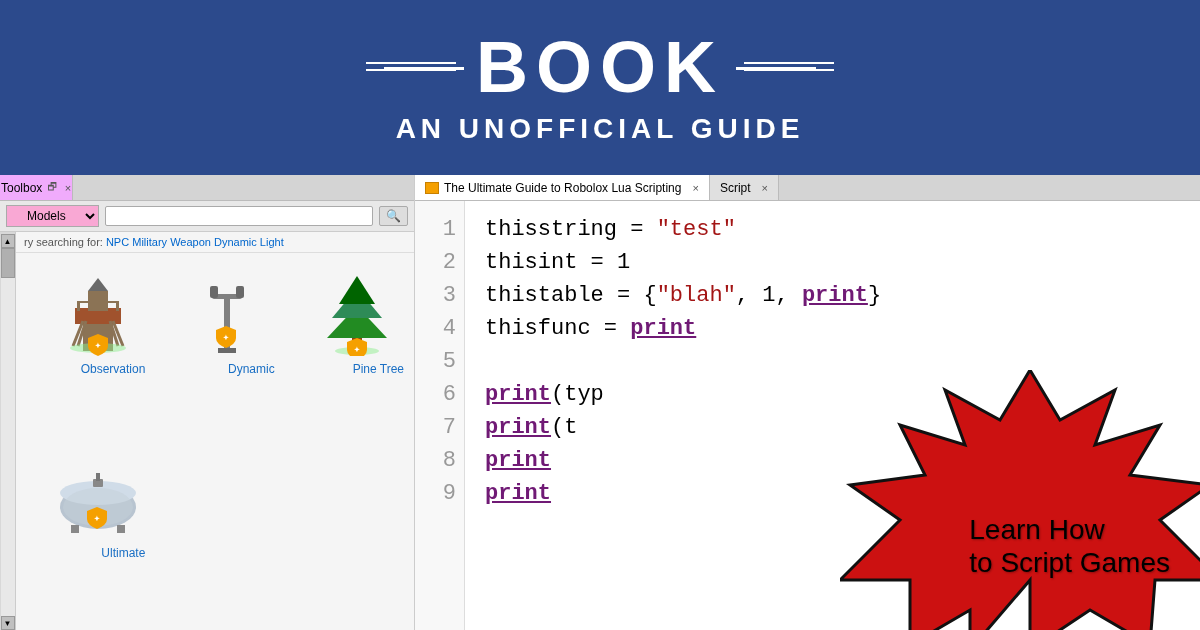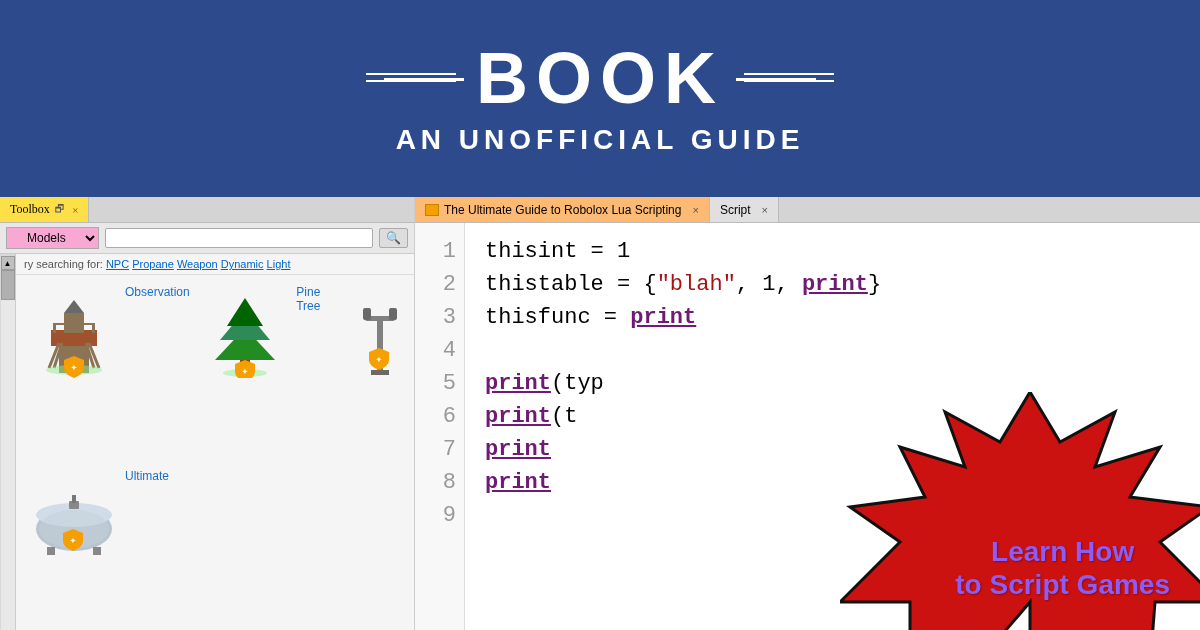--- a/index.html
+++ b/index.html
@@ -2,21 +2,21 @@
 <html><head>
   <meta charset="utf-8">
   <style>
     * { margin: 0; padding: 0; box-sizing: border-box; }
     body { width: 1200px; height: 630px; overflow: hidden; font-family: Arial, sans-serif; background: #fff; }
 
     
     .header {
       background: #2c4a8c;
       width: 100%;
-      height: 197px;
+      height: 175px;
       display: flex;
       flex-direction: column;
       align-items: center;
       justify-content: center;
       position: relative;
     }
     .header-book {
       color: #fff;
       font-size: 72px;
       font-weight: 900;
@@ -68,26 +68,25 @@
       display: flex;
       background: #d4d4d4;
       height: 26px;
       align-items: stretch;
       border-bottom: 1px solid #bbb;
       font-size: 12px;
     }
     .toolbox-tab {
       display: flex;
       align-items: center;
-      padding: 0 10px;
-      background: #fde047;
+      padding: 0 1px;
+      background: #f0abfc;
       border-right: 1px solid #bbb;
       gap: 5px;
       white-space: nowrap;
-      font-family: Liberation Serif, serif;
     }
 
     
     .search-bar {
       display: flex;
       align-items: center;
       padding: 4px 6px;
       background: #e8e8e8;
       border-bottom: 1px solid #ccc;
       gap: 6px;
@@ -157,38 +156,37 @@
     
     .try-searching {
       padding: 4px 8px;
       font-size: 11px;
       color: #555;
       background: #f5f5f5;
       border-bottom: 1px solid #ddd;
     }
     .try-searching a {
       color: #0066cc;
-      text-decoration: underline;
       cursor: pointer;
     }
 
     
     .item-grid {
       flex: 1;
       display: grid;
       grid-template-columns: repeat(3, 1fr);
       padding: 10px;
       gap: 10px;
       overflow-y: auto;
       background: #f5f5f5;
     }
     .grid-item {
       display: flex;
-      flex-direction: row;
-      align-items: flex-start;
+      flex-direction: column;
+      align-items: flex-end;
       gap: 4px;
       cursor: pointer;
     }
     .grid-item-img {
       width: 95px;
       height: 95px;
       display: flex;
       align-items: center;
       justify-content: center;
       position: relative;
@@ -223,21 +221,21 @@
       align-items: center;
       padding: 0 10px;
       background: #e0e0e0;
       border-right: 1px solid #bbb;
       gap: 5px;
       cursor: pointer;
       white-space: nowrap;
       font-size: 12px;
     }
     .code-tab.active {
-      background: #fdba74;
+      background: #ffffff;
     }
 
     
     .code-content {
       display: flex;
       flex: 1;
       overflow: hidden;
       font-family: 'Courier New', Courier, monospace;
       font-size: 22px;
       line-height: 1.5;
@@ -282,24 +280,24 @@
       position: absolute;
       bottom: -20px;
       right: -20px;
       width: 380px;
       height: 280px;
     }
     .starburst-text {
       position: absolute;
       bottom: 50px;
       right: 30px;
-      color: #8b5cf6;
+      color: #000000;
       font-size: 28px;
-      font-weight: 700;
-      text-align: center;
+      font-weight: 400;
+      text-align: left;
       z-index: 11;
       line-height: 1.2;
       font-family: 'Arial Black', Arial, sans-serif;
       text-shadow: 1px 1px 2px rgba(0,0,0,0.3);
     }
 
     .toolbox-content {
       display: flex;
       flex-direction: column;
       flex: 1;
@@ -352,21 +350,21 @@
           </div>
           <div class="scrollbar-down">▼</div>
         </div>
 
         <div style="flex:1; display:flex; flex-direction:column; overflow:hidden;">
 
           <div class="try-searching">
             <span>ry searching for: </span>
             <a>NPC</a>
             <span> </span>
-            <a>Propane</a>
+            <a>Military</a>
             <span> </span>
             <a>Weapon</a>
             <span> </span>
             <a>Dynamic</a>
             <span> </span>
             <a>Light</a>
           </div>
 
           <div class="item-grid">
 
@@ -399,58 +397,58 @@
                   </g>
                 </svg>
               </div>
               <div class="grid-item-label">Observation</div>
             </div>
 
             <div class="grid-item">
               <div class="grid-item-img">
                 <svg width="90" height="90" viewBox="0 0 90 90">
 
+                  <rect x="42" y="30" width="6" height="55" fill="#808080"></rect>
+
+                  <rect x="30" y="28" width="30" height="5" fill="#808080" rx="2"></rect>
+                  <rect x="28" y="20" width="8" height="12" fill="#696969" rx="2"></rect>
+                  <rect x="54" y="20" width="8" height="12" fill="#696969" rx="2"></rect>
+
+                  <rect x="36" y="82" width="18" height="5" fill="#696969"></rect>
+
+                  <g transform="translate(34,60)">
+                    <path d="M10,0 L20,4 L20,12 Q20,18 10,22 Q0,18 0,12 L0,4 Z" fill="#f5a000"></path>
+                    <text x="10" y="14" text-anchor="middle" font-size="7" fill="white" font-weight="bold">✦</text>
+                  </g>
+                </svg>
+              </div>
+              <div class="grid-item-label">Dynamic</div>
+            </div>
+
+            <div class="grid-item">
+              <div class="grid-item-img">
+                <svg width="90" height="90" viewBox="0 0 90 90">
+
                   <rect x="40" y="72" width="10" height="15" fill="#8B4513"></rect>
 
                   <polygon points="15,72 75,72 45,40" fill="#228B22"></polygon>
 
                   <polygon points="20,52 70,52 45,22" fill="#2E8B57"></polygon>
 
                   <polygon points="27,38 63,38 45,10" fill="#006400"></polygon>
 
                   <ellipse cx="45" cy="85" rx="22" ry="4" fill="#90EE90" opacity="0.5"></ellipse>
 
                   <g transform="translate(35,72)">
                     <path d="M10,0 L20,4 L20,12 Q20,18 10,22 Q0,18 0,12 L0,4 Z" fill="#f5a000"></path>
                     <text x="10" y="14" text-anchor="middle" font-size="7" fill="white" font-weight="bold">✦</text>
                   </g>
                 </svg>
               </div>
               <div class="grid-item-label">Pine Tree</div>
-            </div>
-
-            <div class="grid-item">
-              <div class="grid-item-img">
-                <svg width="90" height="90" viewBox="0 0 90 90">
-
-                  <rect x="42" y="30" width="6" height="55" fill="#808080"></rect>
-
-                  <rect x="30" y="28" width="30" height="5" fill="#808080" rx="2"></rect>
-                  <rect x="28" y="20" width="8" height="12" fill="#696969" rx="2"></rect>
-                  <rect x="54" y="20" width="8" height="12" fill="#696969" rx="2"></rect>
-
-                  <rect x="36" y="82" width="18" height="5" fill="#696969"></rect>
-
-                  <g transform="translate(34,60)">
-                    <path d="M10,0 L20,4 L20,12 Q20,18 10,22 Q0,18 0,12 L0,4 Z" fill="#f5a000"></path>
-                    <text x="10" y="14" text-anchor="middle" font-size="7" fill="white" font-weight="bold">✦</text>
-                  </g>
-                </svg>
-              </div>
-              <div class="grid-item-label">Dynamic</div>
             </div>
 
 
 
             <div class="grid-item">
               <div class="grid-item-img">
                 <svg width="90" height="90" viewBox="0 0 90 90">
 
                   <ellipse cx="45" cy="58" rx="38" ry="22" fill="#b8c4d0"></ellipse>
 
@@ -499,20 +497,23 @@
         <div>2</div>
         <div>3</div>
         <div>4</div>
         <div>5</div>
         <div>6</div>
         <div>7</div>
         <div>8</div>
         <div>9</div>
       </div>
       <div class="code-lines">
+        <div class="code-line">
+          <span class="kw-black">thisstring = </span><span class="kw-red">"test"</span>
+        </div>
         <div class="code-line">
           <span class="kw-black">thisint = 1</span>
         </div>
         <div class="code-line">
           <span class="kw-black">thistable = {</span><span class="kw-red">"blah"</span><span class="kw-black">, 1, </span><span class="kw-blue">print</span><span class="kw-black">}</span>
         </div>
         <div class="code-line">
           <span class="kw-black">thisfunc = </span><span class="kw-blue">print</span>
         </div>
         <div class="code-line"></div>

